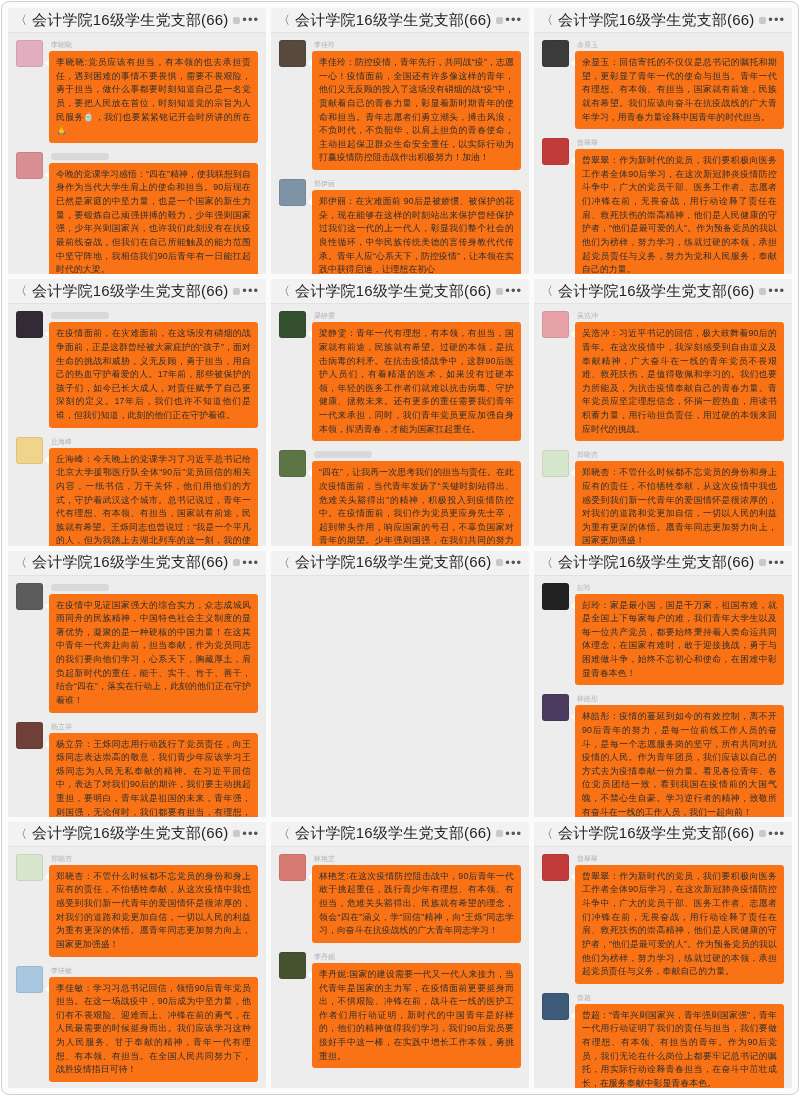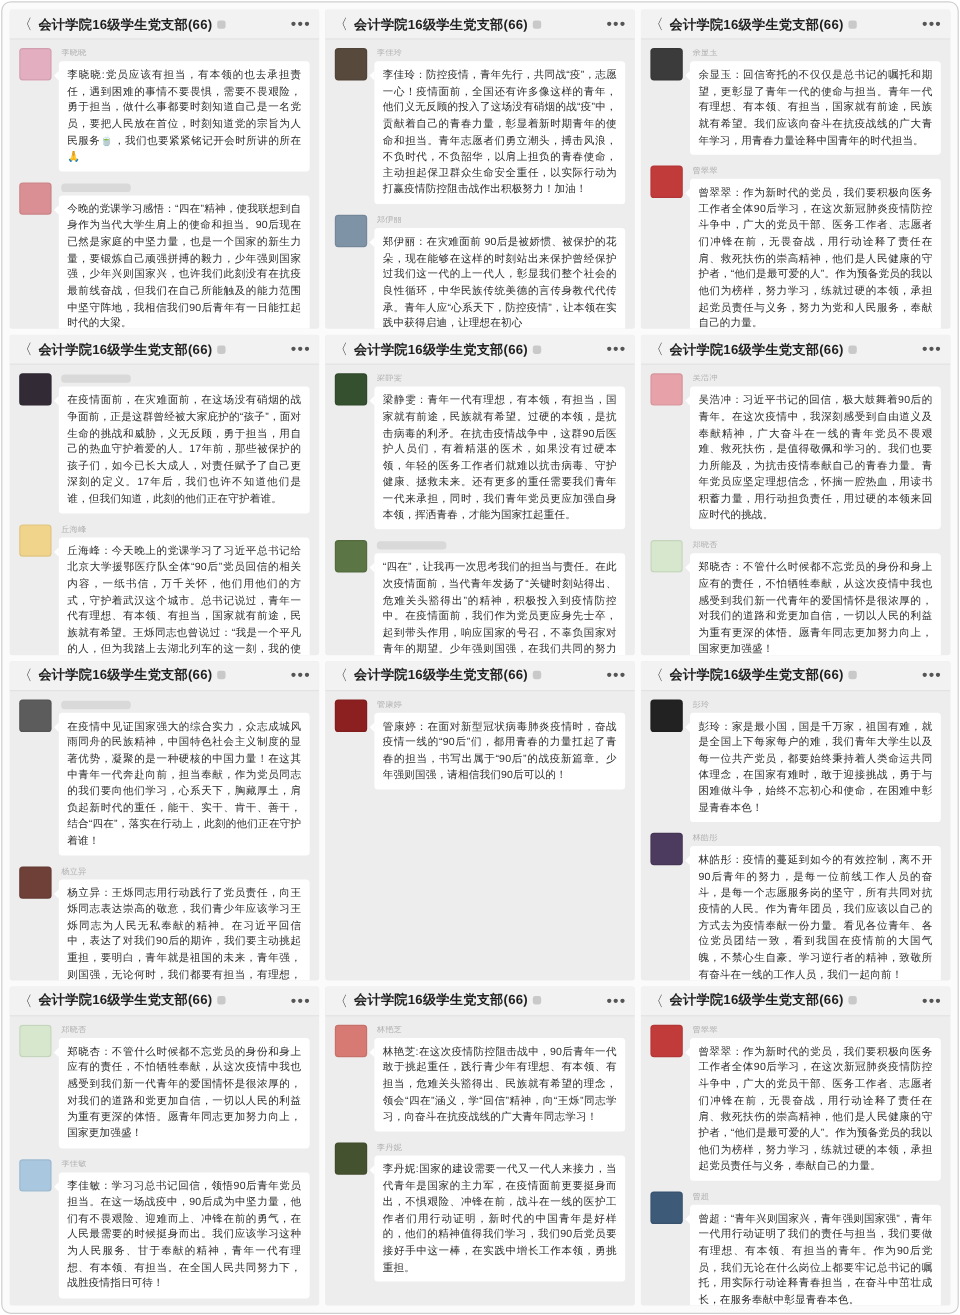--- a/index.html
+++ b/index.html
@@ -20,21 +20,21 @@
   .panel {
     background:#ededed; border-radius:2px; overflow:hidden;
     display:flex; flex-direction:column; min-height:0;
   }
   .panel-header {
     flex:0 0 25px; display:flex; align-items:center;
     padding:0 7px; background:#f2f2f2; border-bottom:1px solid #e2e2e2;
   }
   .back { font-size:12px; color:#3a3a3a; margin-right:5px; cursor:pointer; line-height:1; }
   .title {
-    font-size:11px; font-weight:bold; color:#1f1f1f;
+    font-size:15px; font-weight:normal; color:#1f1f1f;
     white-space:nowrap; overflow:hidden; letter-spacing:0.2px;
   }
   .hmark {
     width:7px; height:7px; margin-left:4px; border-radius:2px;
     background:#c9c9c9; flex-shrink:0;
   }
   .more { margin-left:auto; font-size:13px; color:#555; letter-spacing:1px; line-height:0.6; cursor:pointer; }
   .panel-body {
     flex:1 1 auto; overflow:hidden; padding:7px 8px;
     display:flex; flex-direction:column; gap:9px;
@@ -45,21 +45,21 @@
     box-shadow:inset 0 0 0 1px rgba(0,0,0,0.08);
     background:#999;
   }
   .msg-col { flex:1 1 auto; min-width:0; }
   .sender {
     font-size:7px; color:#b2b2b2; margin:1px 0 3px 2px; line-height:1;
     height:7px; overflow:hidden;
   }
   .sender.bar { width:58px; background:#d9d9d9; border-radius:3px; }
   .bubble {
-    position:relative; background:#ffffff; border-radius:3px;
+    position:relative; background:#f97316; border-radius:3px;
     padding:5px 7px; font-size:8.8px; line-height:1.55; color:#2d2d2d;
     text-align:justify; letter-spacing:0.15px;
   }
   .bubble::before {
     content:""; position:absolute; left:-4px; top:8px;
     border:4px solid transparent; border-right-color:#ffffff; border-left:0;
   }
 </style>
 </head>
 <body>
@@ -249,27 +249,20 @@
   </div>
 
   <div class="panel">
     <div class="panel-header">
       <span class="back">〈</span>
       <span class="title">会计学院16级学生党支部(66)</span>
       <span class="hmark"></span>
       <span class="more">•••</span>
     </div>
     <div class="panel-body">
-  <div class="msg">
-    <div class="avatar" style="background: rgb(140, 32, 32);"></div>
-    <div class="msg-col">
-      <div class="sender">管康婷</div>
-      <div class="bubble">管康婷：在面对新型冠状病毒肺炎疫情时，奋战疫情一线的“90后”们，都用青春的力量扛起了青春的担当，书写出属于“90后”的战疫新篇章。少年强则国强，请相信我们90后可以的！</div>
-    </div>
-  </div>
 
 </div>
   </div>
 
   <div class="panel">
     <div class="panel-header">
       <span class="back">〈</span>
       <span class="title">会计学院16级学生党支部(66)</span>
       <span class="hmark"></span>
       <span class="more">•••</span>

